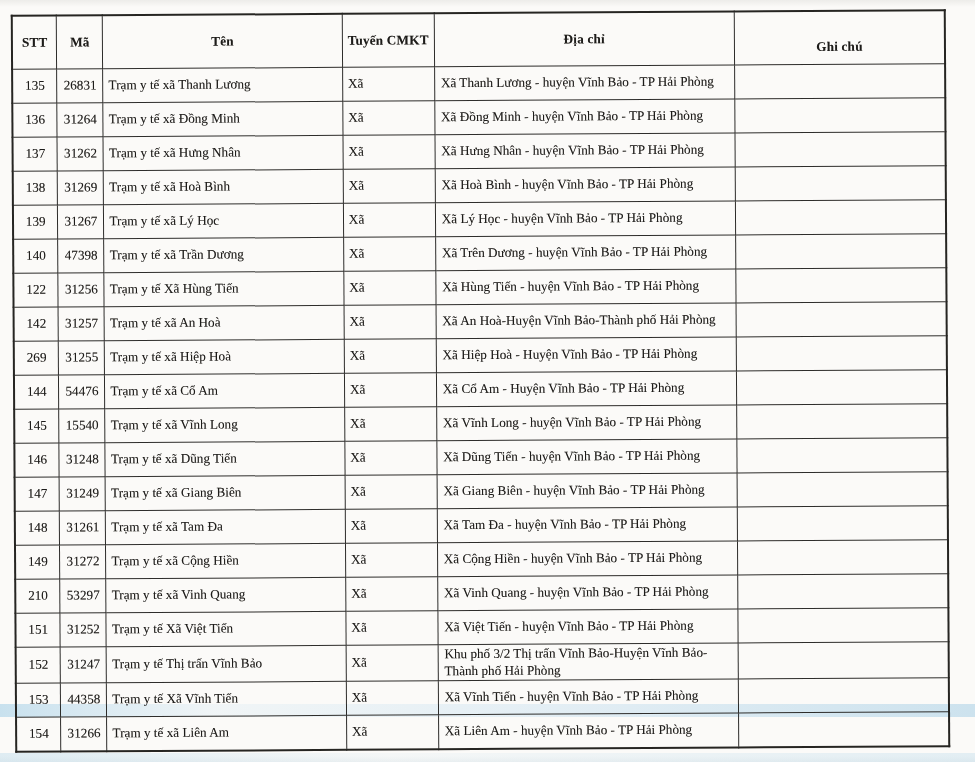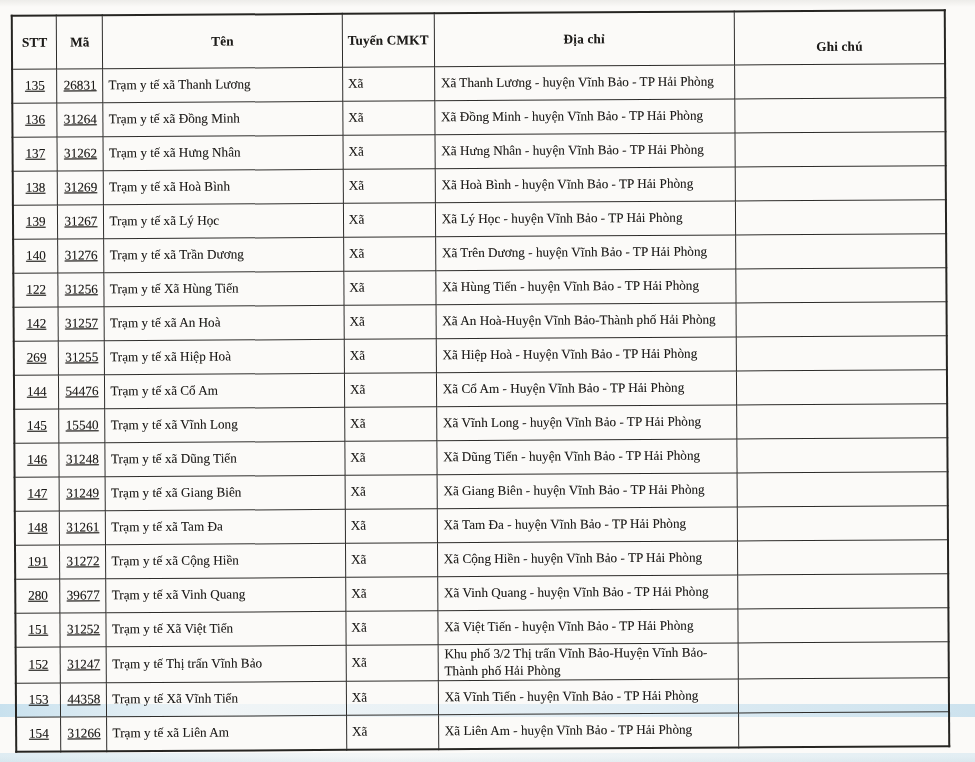--- a/index.html
+++ b/index.html
@@ -56,21 +56,21 @@
     vertical-align:middle;
     letter-spacing:.2px;
   }
   thead th.th-ghichu{vertical-align:bottom;padding-bottom:9px;}
   tbody td{
     height:31px;
     padding:1px 4px 1px 5px;
     line-height:1.25;
     vertical-align:middle;
   }
-  td.c{text-align:center;padding-left:2px;padding-right:2px;text-decoration:underline;}
+  td.c{text-align:center;padding-left:2px;padding-right:2px;}
   td.ten{padding-left:5px;}
   td.diachi{padding-left:6px;}
   td.ghichu{min-width:40px;}
 </style>
 </head>
 <body>
 
 <div class="page">
   <div class="streak"></div>
   <div class="streak-bottom"></div>
@@ -130,21 +130,21 @@
         <tr>
     <td class="c">139</td>
     <td class="c">31267</td>
     <td class="ten">Trạm y tế xã Lý Học</td>
     <td class="tuyen">Xã</td>
     <td class="diachi">Xã Lý Học - huyện Vĩnh Bảo - TP Hải Phòng</td>
     <td class="ghichu"></td>
   </tr>
         <tr>
     <td class="c">140</td>
-    <td class="c">31276</td>
+    <td class="c">47398</td>
     <td class="ten">Trạm y tế xã Trần Dương</td>
     <td class="tuyen">Xã</td>
     <td class="diachi">Xã Trên Dương - huyện Vĩnh Bảo - TP Hải Phòng</td>
     <td class="ghichu"></td>
   </tr>
         <tr>
     <td class="c">122</td>
     <td class="c">31256</td>
     <td class="ten">Trạm y tế Xã Hùng Tiến</td>
     <td class="tuyen">Xã</td>
@@ -201,30 +201,30 @@
   </tr>
         <tr>
     <td class="c">148</td>
     <td class="c">31261</td>
     <td class="ten">Trạm y tế xã Tam Đa</td>
     <td class="tuyen">Xã</td>
     <td class="diachi">Xã Tam Đa - huyện Vĩnh Bảo - TP Hải Phòng</td>
     <td class="ghichu"></td>
   </tr>
         <tr>
-    <td class="c">191</td>
+    <td class="c">149</td>
     <td class="c">31272</td>
     <td class="ten">Trạm y tế xã Cộng Hiền</td>
     <td class="tuyen">Xã</td>
     <td class="diachi">Xã Cộng Hiền - huyện Vĩnh Bảo - TP Hải Phòng</td>
     <td class="ghichu"></td>
   </tr>
         <tr>
-    <td class="c">280</td>
-    <td class="c">39677</td>
+    <td class="c">210</td>
+    <td class="c">53297</td>
     <td class="ten">Trạm y tế xã Vinh Quang</td>
     <td class="tuyen">Xã</td>
     <td class="diachi">Xã Vinh Quang - huyện Vĩnh Bảo - TP Hải Phòng</td>
     <td class="ghichu"></td>
   </tr>
         <tr>
     <td class="c">151</td>
     <td class="c">31252</td>
     <td class="ten">Trạm y tế Xã Việt Tiến</td>
     <td class="tuyen">Xã</td>

